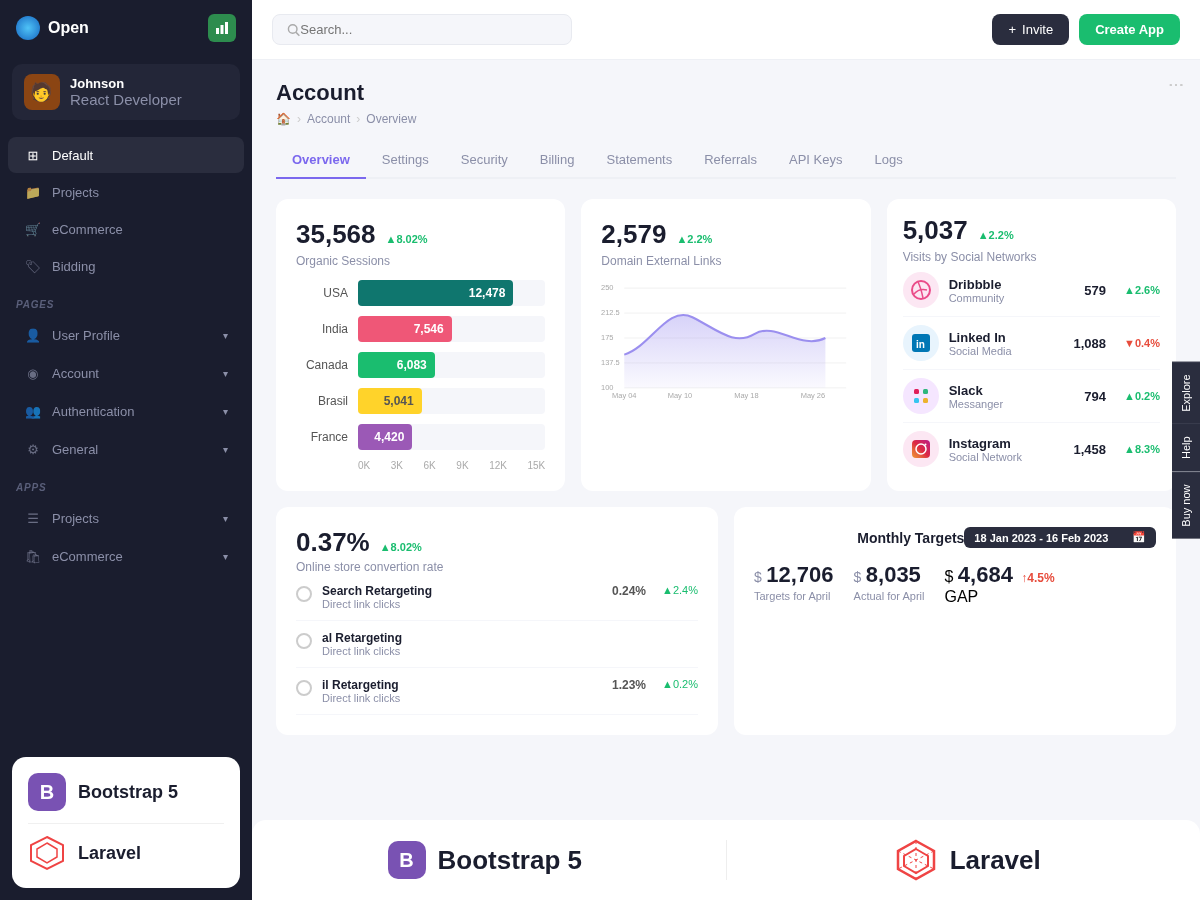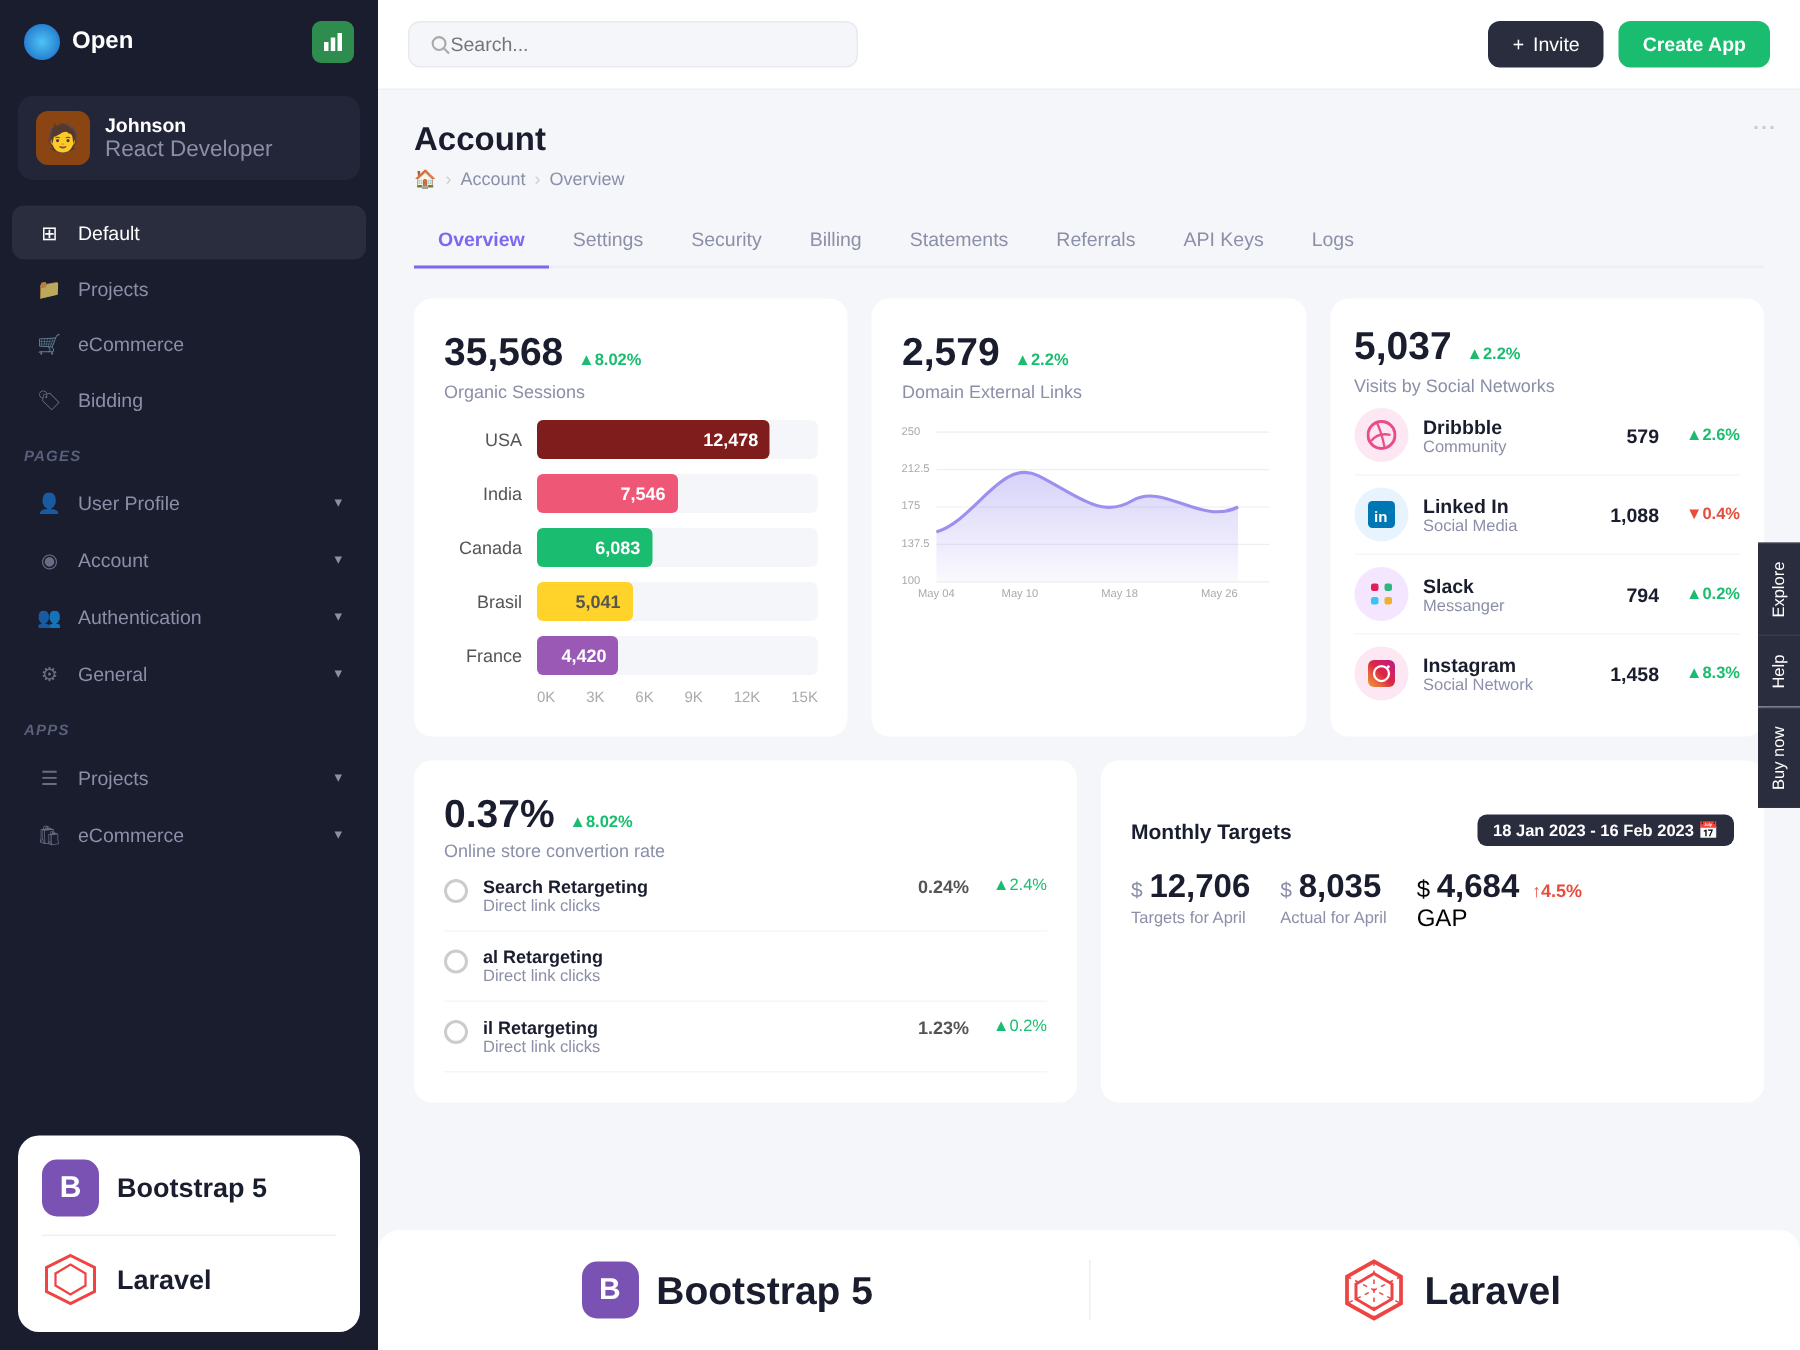--- a/index.html
+++ b/index.html
@@ -100,22 +100,22 @@
     .conv-badge { font-size: 11px; font-weight: 600; color: #1abd6f; margin-left: 6px; }
     .conv-label { font-size: 12px; color: #8b8fa8; margin-top: 2px; }
     .conv-row { display: flex; align-items: flex-start; gap: 10px; padding: 10px 0; border-bottom: 1px solid #f5f6fa; }
     .conv-dot { width: 16px; height: 16px; border-radius: 50%; border: 2px solid #ccc; margin-top: 2px; flex-shrink: 0; }
     .conv-row-label { font-size: 12px; font-weight: 600; color: #1a1d2e; }
     .conv-row-sub { font-size: 11px; color: #8b8fa8; }
     .conv-row-pct { margin-left: auto; font-size: 12px; font-weight: 600; color: #555; }
     .conv-row-change { font-size: 11px; color: #1abd6f; margin-left: 6px; }
 
     .targets-card { background: #fff; border-radius: 12px; padding: 20px; }
-    .targets-header { font-size: 14px; font-weight: 600; color: #1a1d2e; margin-bottom: 14px; display: flex; align-items: center; justify-content: space-between; margin-top: 16px; }
-    .date-badge { background: #2a2d3e; color: #fff; font-size: 11px; padding: 4px 10px; border-radius: 6px; display: flex; align-items: center; gap: 3px; }
+    .targets-header { font-size: 14px; font-weight: 600; color: #1a1d2e; margin-bottom: 14px; display: flex; align-items: center; justify-content: flex-end; }
+    .date-badge { background: #2a2d3e; color: #fff; font-size: 11px; padding: 4px 10px; border-radius: 6px; display: flex; align-items: center; gap: 24px; }
     .targets-amounts { display: flex; gap: 20px; }
     .target-item .amount { font-size: 22px; font-weight: 700; color: #1a1d2e; }
     .target-item .sup { font-size: 14px; color: #8b8fa8; }
     .target-item .lbl { font-size: 11px; color: #8b8fa8; margin-top: 2px; }
     .gap-item .amount { font-size: 22px; font-weight: 700; color: #1a1d2e; }
     .gap-item .change { font-size: 12px; font-weight: 600; color: #e74c3c; margin-left: 6px; }
 
     
     .branding-overlay { position: absolute; bottom: 0; left: 0; right: 0; background: rgba(255,255,255,0.97); border-radius: 14px 14px 0 0; padding: 18px 24px; display: flex; align-items: center; gap: 32px; z-index: 20; }
     .brand-block { display: flex; align-items: center; gap: 12px; flex: 1; justify-content: center; }
@@ -272,21 +272,21 @@
           <span class="stat-number">35,568</span>
           <span class="stat-badge">▲8.02%</span>
         </div>
         <div class="stat-label">Organic Sessions</div>
         <div class="stat-menu">···</div>
 
         <div class="bar-chart">
           <div class="bar-row">
             <span class="bar-label">USA</span>
             <div class="bar-track">
-              <div class="bar-fill" style="width:83%;background:#7f1d1d;">12,478</div>
+              <div class="bar-fill" style="width:83%;background:#0f766e;">12,478</div>
             </div>
           </div>
           <div class="bar-row">
             <span class="bar-label">India</span>
             <div class="bar-track">
               <div class="bar-fill" style="width:50%;background:#ef5777;">7,546</div>
             </div>
           </div>
           <div class="bar-row">
             <span class="bar-label">Canada</span>

